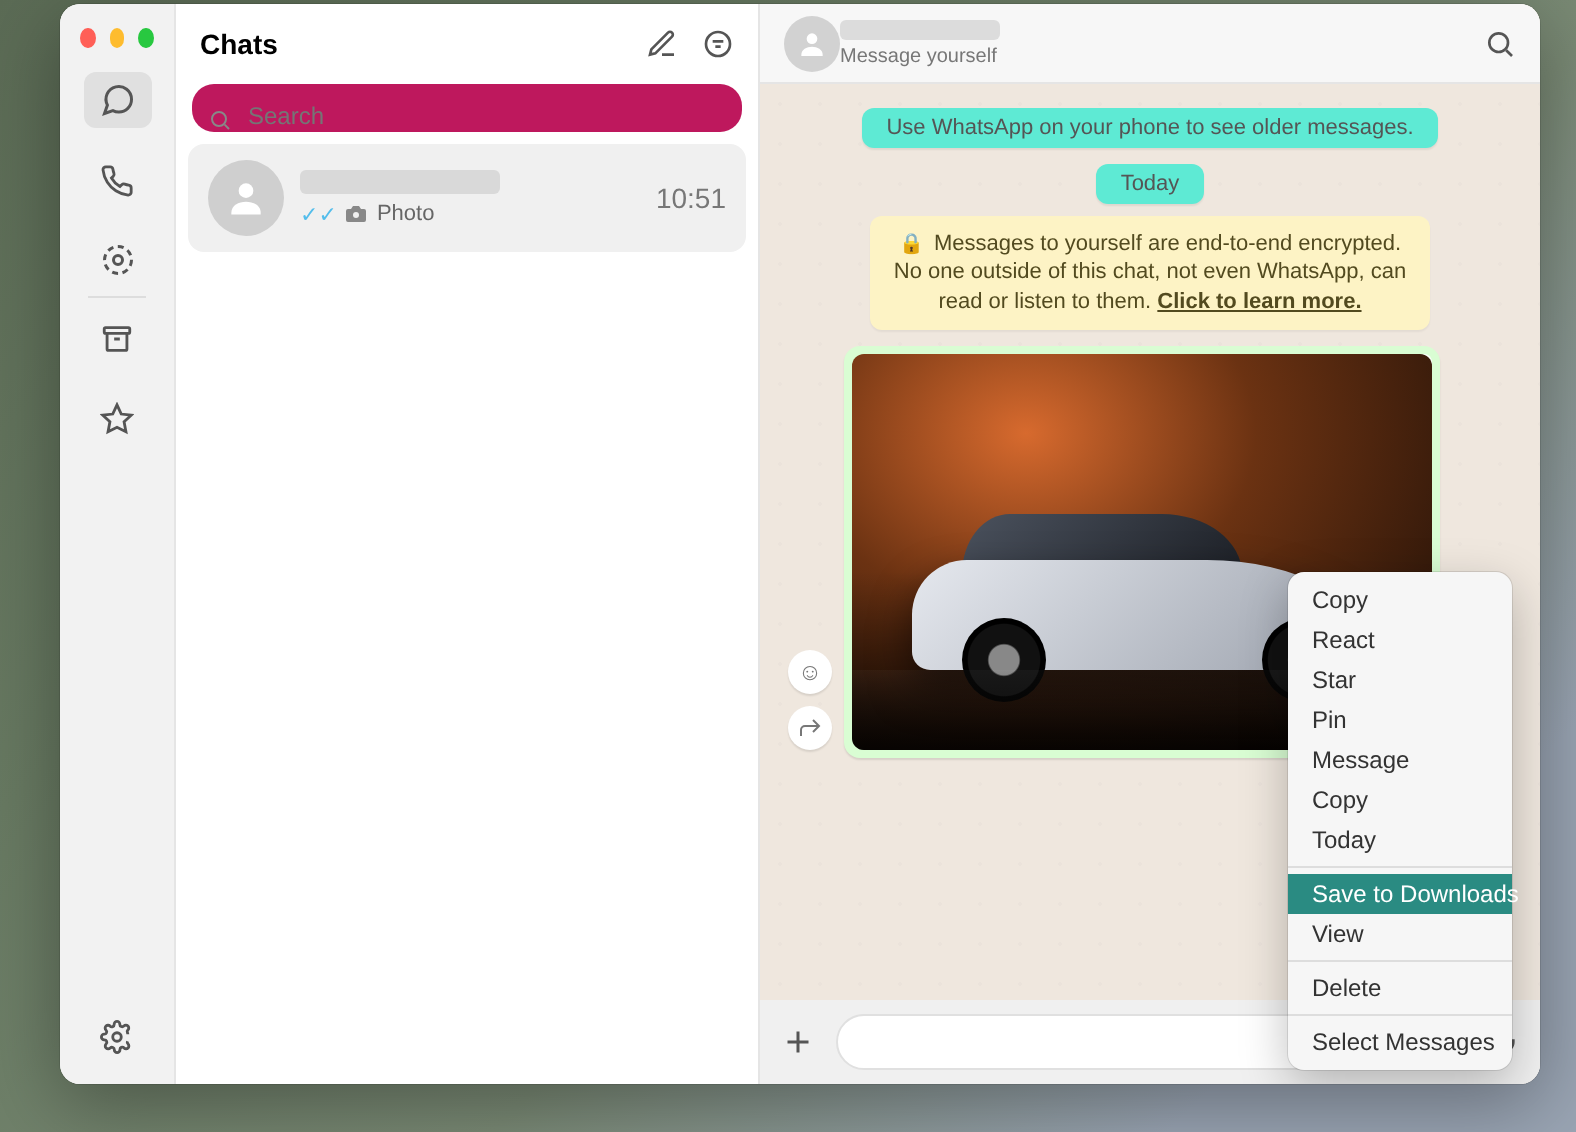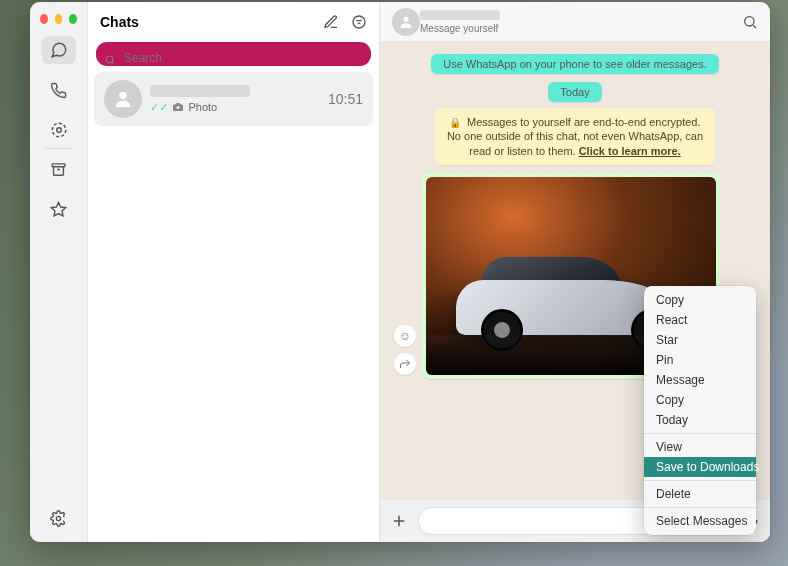--- a/index.html
+++ b/index.html
@@ -440,22 +440,22 @@
 
     <div class="ctx-menu" id="ctx-menu">
         <div class="ctx-item">Copy</div>
         <div class="ctx-item">React</div>
         <div class="ctx-item">Star</div>
         <div class="ctx-item">Pin</div>
         <div class="ctx-item">Message</div>
         <div class="ctx-item">Copy</div>
         <div class="ctx-item">Today</div>
         <div class="ctx-sep"></div>
+        <div class="ctx-item highlight">Save to Downloads</div>
         <div class="ctx-item">View</div>
-        <div class="ctx-item highlight">Save to Downloads</div>
         <div class="ctx-sep"></div>
         <div class="ctx-item">Delete</div>
         <div class="ctx-sep"></div>
         <div class="ctx-item">Select Messages</div>
       </div>
 
     <div class="composer">
       <div class="composer-plus">
         <svg width="18" height="18" viewBox="0 0 24 24" fill="none" stroke="currentColor" stroke-width="2">
             <line x1="12" y1="5" x2="12" y2="19"></line>

